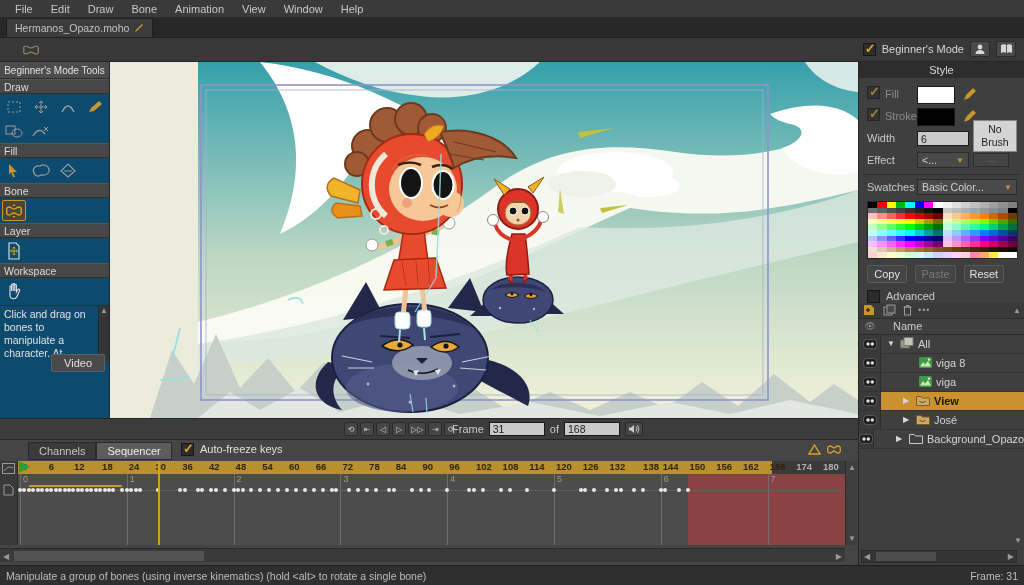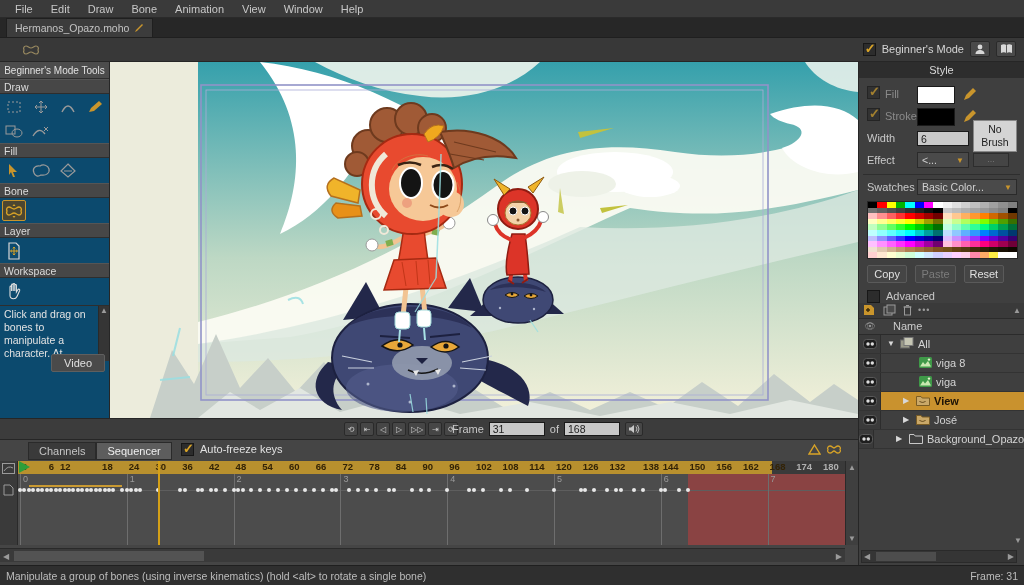--- a/index.html
+++ b/index.html
@@ -831,21 +831,21 @@
         </svg>
       <svg style="margin:4px 3px" width="11" height="12" viewBox="0 0 11 12">
           <path d="M1 1 L7 1 L10 4 L10 11 L1 11 Z" fill="none" stroke="#9a9a9a"></path>
         </svg>
     </div>
 
     <div id="ruler">
       <div id="ruler-gold" style="width: 754.05px;"></div>
     <span class="rtick" style="left: 4px;">0</span>
         <span class="rtick" style="left: 30.7px;">6</span>
-        <span class="rtick" style="left: 42px;">12</span>
+        <span class="rtick" style="left: 56px;">12</span>
         <span class="rtick" style="left: 84.1px;">18</span>
         <span class="rtick" style="left: 110.8px;">24</span>
         <span class="rtick" style="left: 137.5px;">30</span>
         <span class="rtick" style="left: 164.2px;">36</span>
         <span class="rtick" style="left: 190.9px;">42</span>
         <span class="rtick" style="left: 217.6px;">48</span>
         <span class="rtick" style="left: 244.3px;">54</span>
         <span class="rtick" style="left: 271px;">60</span>
         <span class="rtick" style="left: 297.7px;">66</span>
         <span class="rtick" style="left: 324.4px;">72</span>

